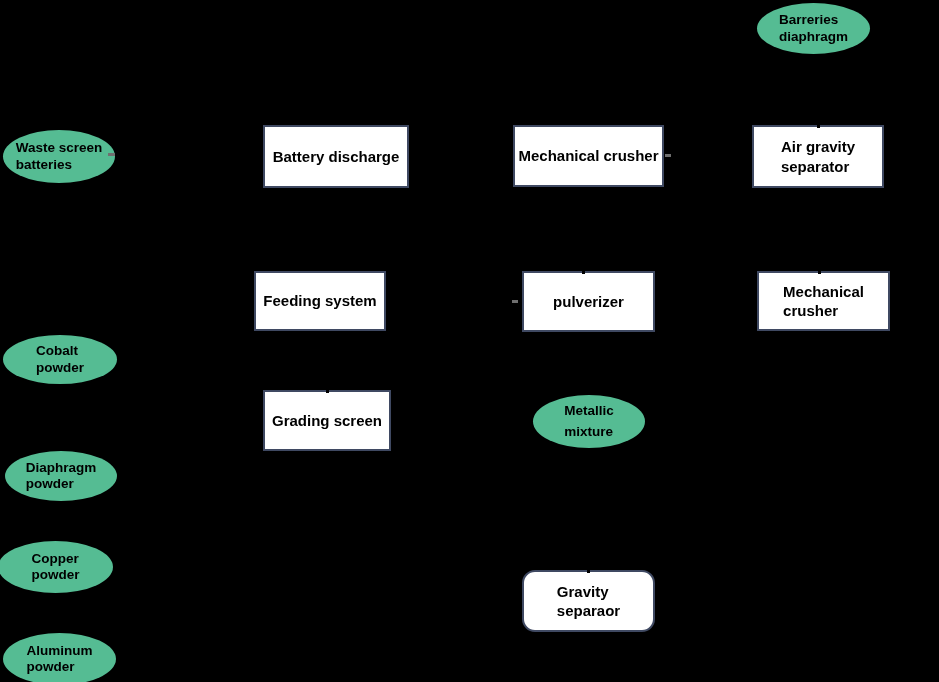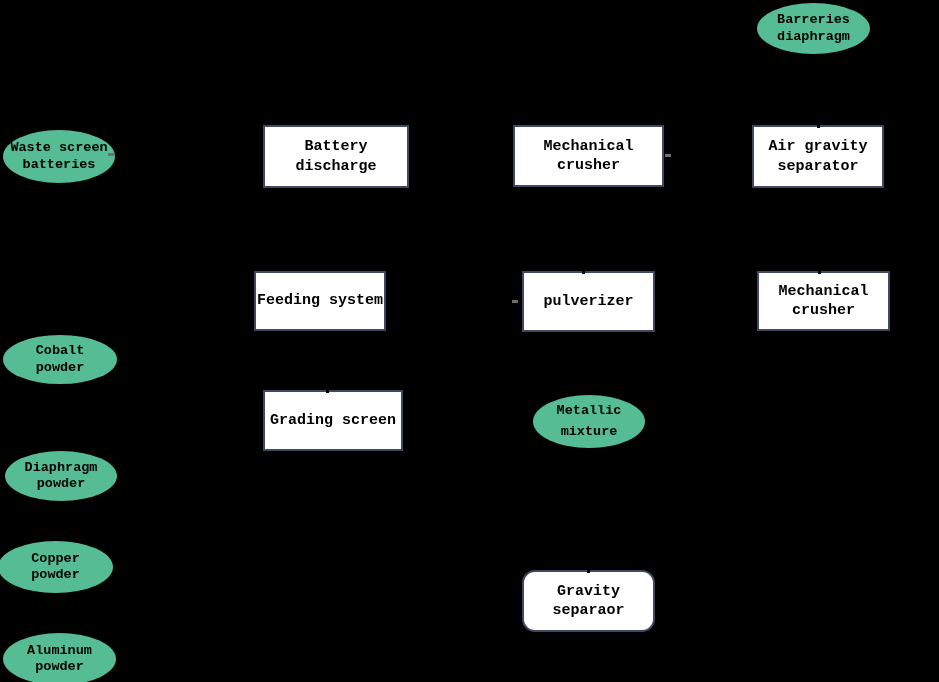--- a/index.html
+++ b/index.html
@@ -3,23 +3,22 @@
 <meta charset="utf-8">
 <style>
   html,body{margin:0;padding:0;background:#000;}
   .canvas{
     position:relative;width:939px;height:682px;overflow:hidden;
     background:var(--canvas-bg,#000);
     font-family:"Liberation Sans",sans-serif;
   }
   .node{
     position:absolute;display:flex;align-items:center;justify-content:center;
-    text-align:center;color:var(--text-color,#000);font-weight:bold;
+    text-align:left;color:var(--text-color,#000);font-weight:bold;
     box-sizing:border-box;
-    font-family:Liberation Mono, monospace;
   }
   .node .label{white-space:pre-line;}
   .ellipse{
     background:var(--node-green,#55BC93);
     border-radius:50%;
     font-size:13.5px;line-height:1.22;
   }
   .rect{
     background:var(--box-fill,#ffffff);
     border:2px solid var(--box-border,#3F4962);
@@ -88,21 +87,21 @@
 
   <div class="node rect" style="left:757px;top:271px;width:133px;height:60px;">
     <span class="label">Mechanical
 crusher</span>
   </div>
 
   <div class="node rect" style="left:522px;top:271px;width:133px;height:61px;">
     <span class="label">pulverizer</span>
   </div>
 
-  <div class="node rect" style="left:263px;top:390px;width:140px;height:61px;">
+  <div class="node rect" style="left:263px;top:390px;width:128px;height:61px;">
     <span class="label">Grading screen</span>
   </div>
 
   <div class="node rect" style="left:522px;top:570px;width:133px;height:62px;border-radius:13px;">
     <span class="label">Gravity
 separaor</span>
   </div>
 
   <div class="stub" style="left:817px;top:122px;width:3px;height:6px;"></div>
   <div class="stub" style="left:818px;top:268px;width:3px;height:6px;"></div>

